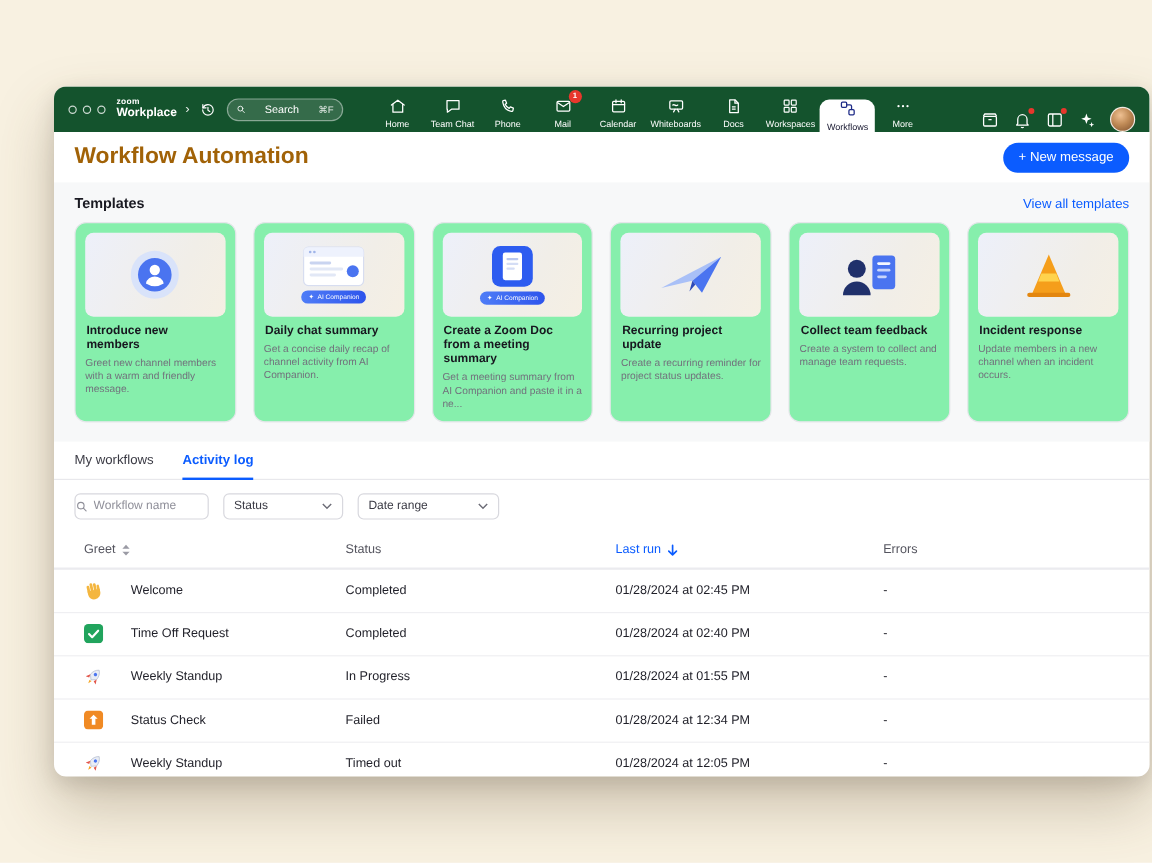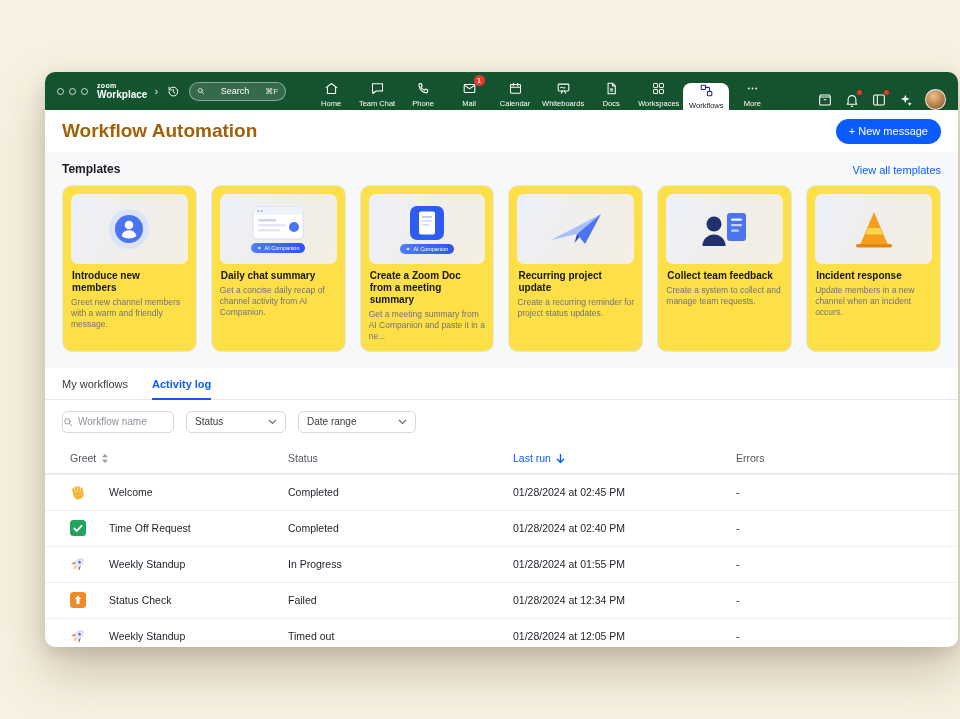--- a/index.html
+++ b/index.html
@@ -70,21 +70,21 @@
     height:25px; padding:0 13px; border-radius:13px; display:flex; align-items:center; gap:2px;
     font-family:inherit; cursor:pointer;
   }
   
   .templates { background:#f7f8f9; padding:10px 17px 16px; flex:none; }
   .tpl-head { display:flex; align-items:flex-end; }
   .tpl-title { font-size:12px; font-weight:700; color:#1a1a22; }
   .tpl-link { margin-left:auto; font-size:11px; color:#0b5cff; cursor:pointer; text-decoration:none; }
   .cards { display:flex; gap:14px; margin-top:9px; }
   .card {
-    flex:1 1 0; min-width:0; background:#fde047; border:1px solid #e5e6ea;
+    flex:1 1 0; min-width:0; background:#86efac; border:1px solid #e5e6ea;
     border-radius:10px; padding:8px; cursor:pointer;
   }
   .illo {
     height:70px; border-radius:7px; overflow:hidden;
     background:linear-gradient(115deg,#edf0fa 0%,#f1eee8 65%,#f5efe3 100%);
     display:flex; flex-direction:column; align-items:center; justify-content:center; gap:3px;
   }
   .ai-pill {
     display:flex; align-items:center; gap:3px; color:#fff; font-size:5.5px;
     background:linear-gradient(90deg,#4f7df7,#2d54ec); padding:2px 6px; border-radius:7px;

